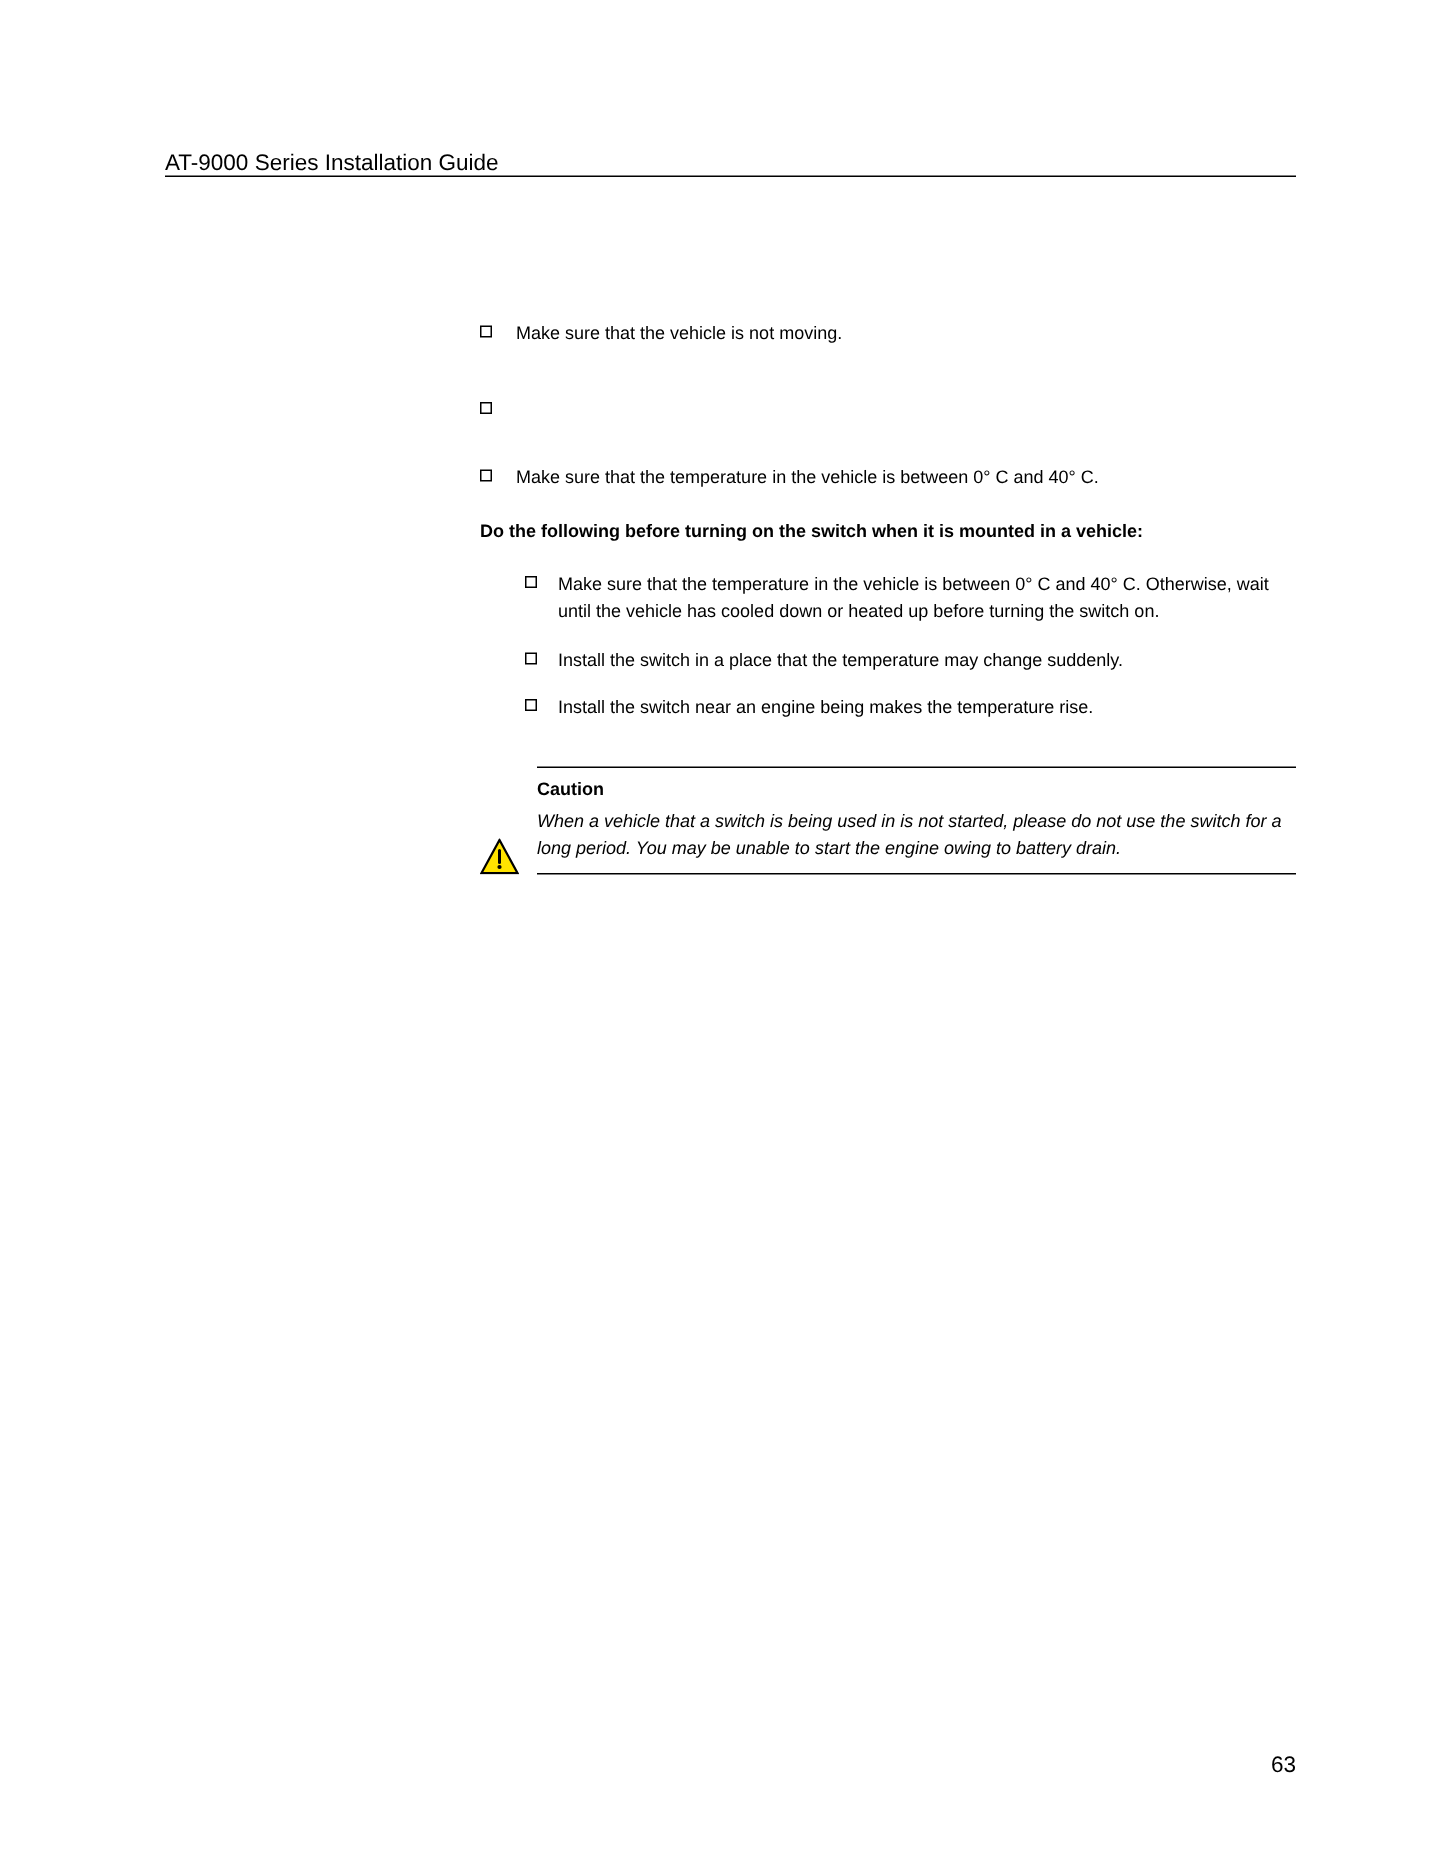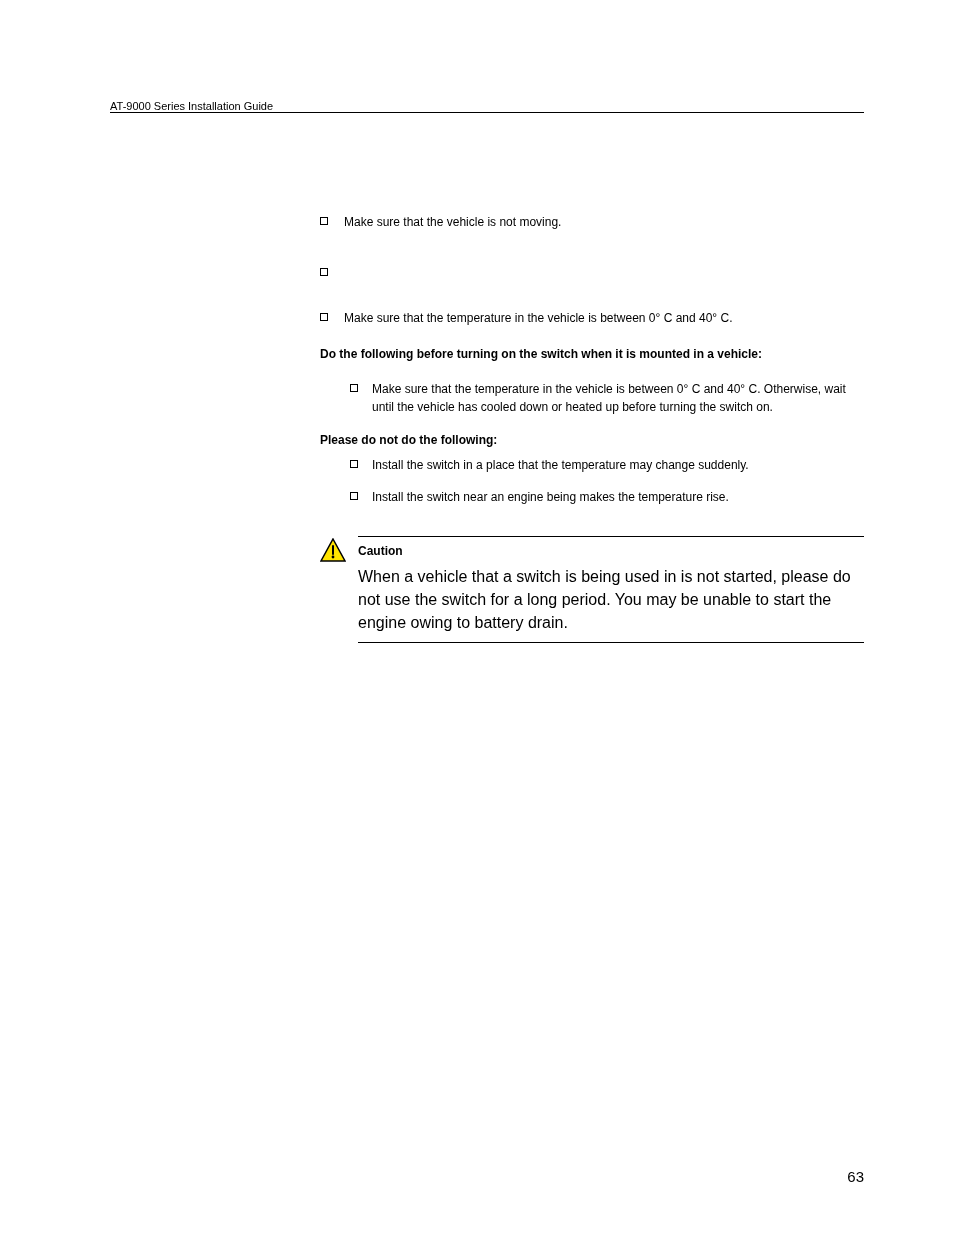--- a/index.html
+++ b/index.html
@@ -17,21 +17,21 @@
     box-sizing: border-box;
     padding: 80px 90px 50px 110px;
   }
   .header-bar {
     position: absolute;
     left: 110px;
     right: 90px;
     top: 100px;
   }
   .header-title {
-    font-size: 11px;
+    font-size: 15px;
     margin-bottom: 0;
   }
   .header-rule {
     border: none;
     border-top: 1px solid #000;
     margin: 0;
   }
   .content {
     position: absolute;
     left: 320px;
@@ -82,21 +82,21 @@
     flex: 0 0 22px;
     width: 22px;
   }
   .section-heading {
     font-weight: bold;
     margin: 14px 0 8px 0;
     font-size: 12px;
   }
   .caution-box {
     display: flex;
-    align-items: flex-start;
+    align-items: flex-end;
     margin-top: 30px;
   }
   .caution-icon-col {
     flex: 0 0 38px;
     display: flex;
     justify-content: flex-start;
     padding-top: 2px;
   }
   .caution-body {
     flex: 1;
@@ -106,22 +106,23 @@
     border-top: 1px solid #000;
     margin: 0 0 6px 0;
   }
   .caution-title {
     font-weight: bold;
     margin: 0 0 4px 0;
     font-size: 12px;
   }
   .caution-text {
     margin: 0 0 8px 0;
-    font-size: 16px;
+    font-size: 12px;
     line-height: 1.45;
+    font-style: italic;
   }
   .caution-rule-bottom {
     border: none;
     border-top: 1px solid #000;
     margin: 6px 0 0 0;
   }
   .page-number {
     position: absolute;
     bottom: 50px;
     right: 90px;
@@ -164,21 +165,20 @@
 
     <ul class="nested-list">
       <li>
         <span class="bullet-icon">
             <span class="square-bullet"></span>
           </span>
         <span>Make sure that the temperature in the vehicle is between 0° C and 40° C. Otherwise, wait until the vehicle has cooled down or heated up before turning the switch on.</span>
       </li>
     </ul>
 
-    <p class="section-heading">Please do not do the following:</p>
 
     <ul class="nested-list">
       <li>
         <span class="bullet-icon">
             <span class="square-bullet"></span>
           </span>
         <span>Install the switch in a place that the temperature may change suddenly.</span>
       </li>
       <li>
         <span class="bullet-icon">

